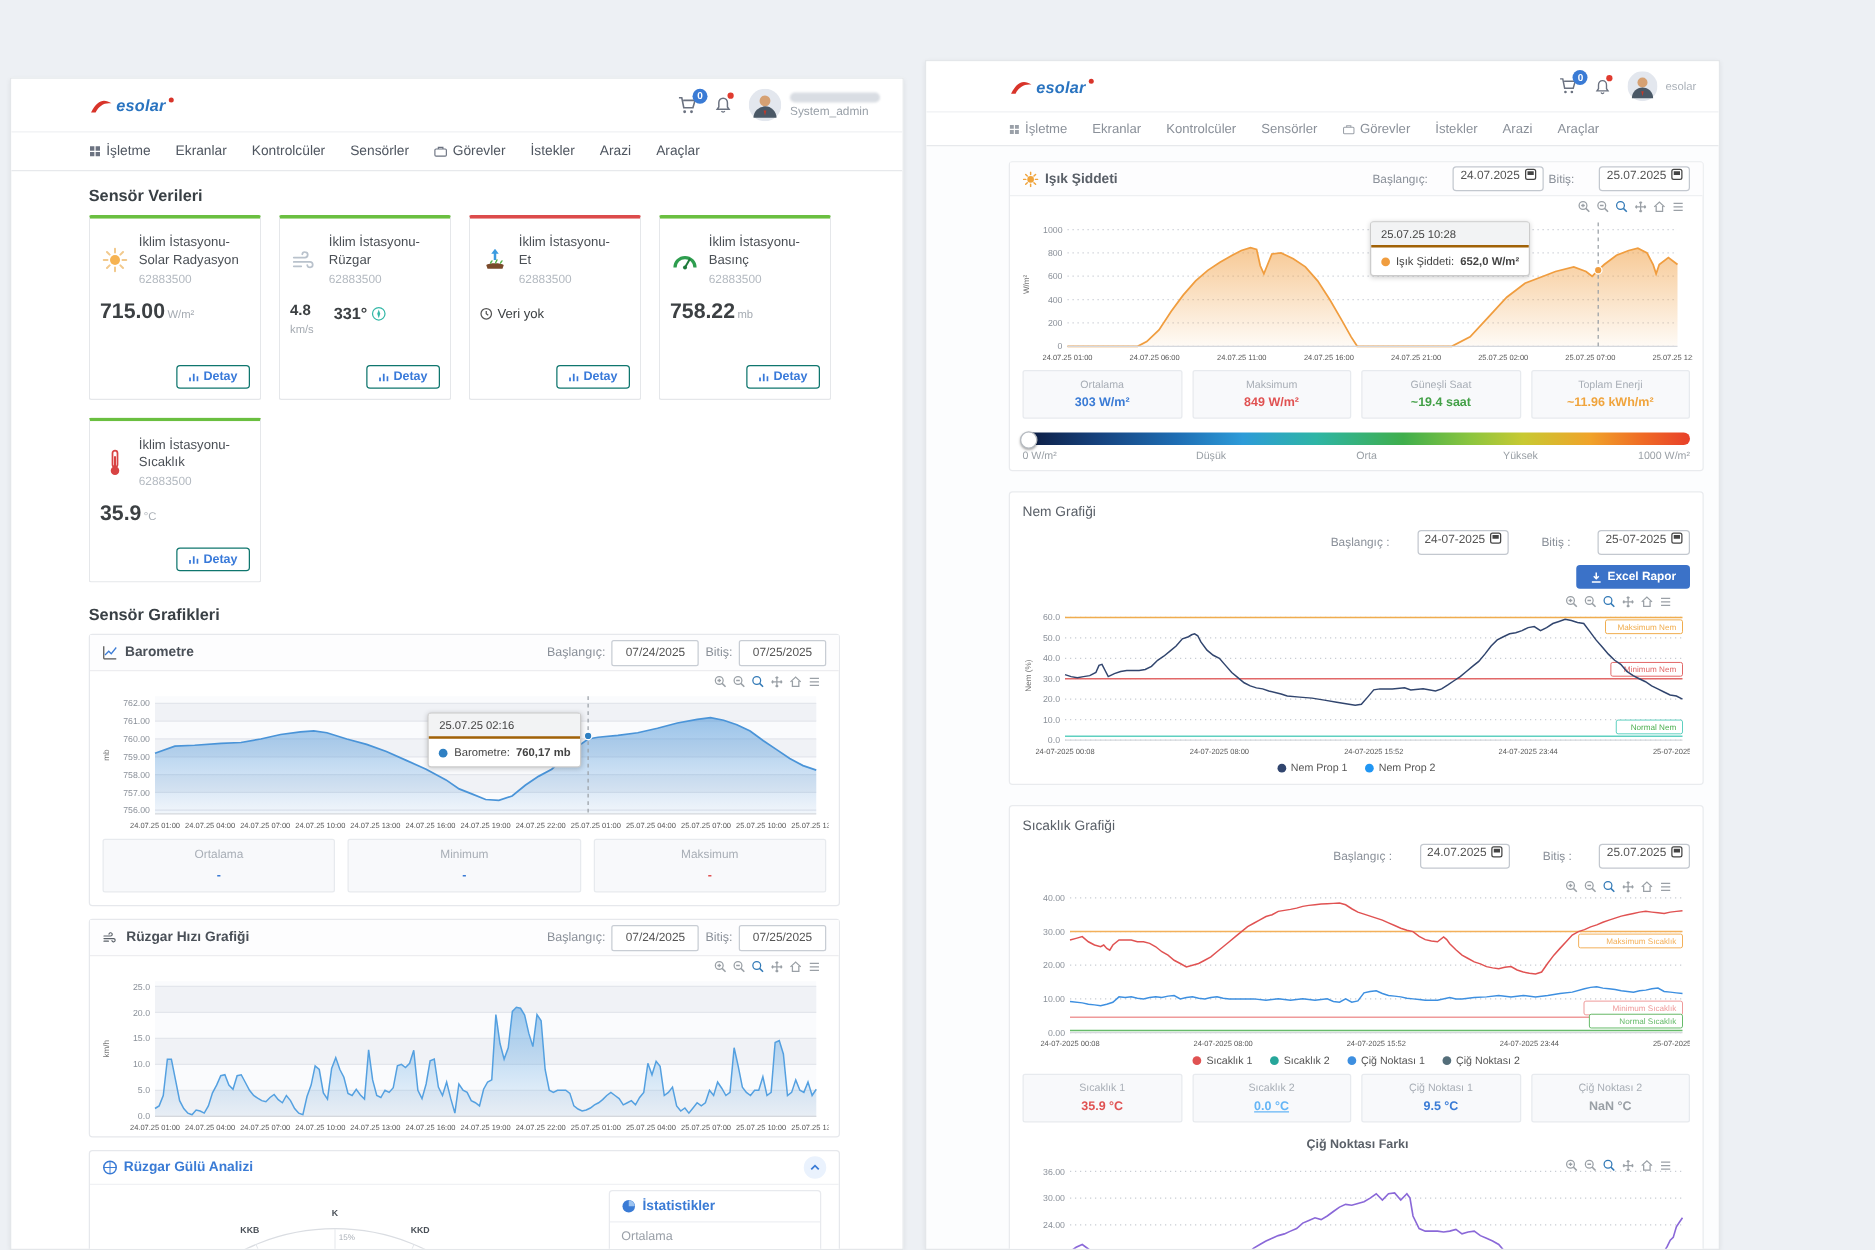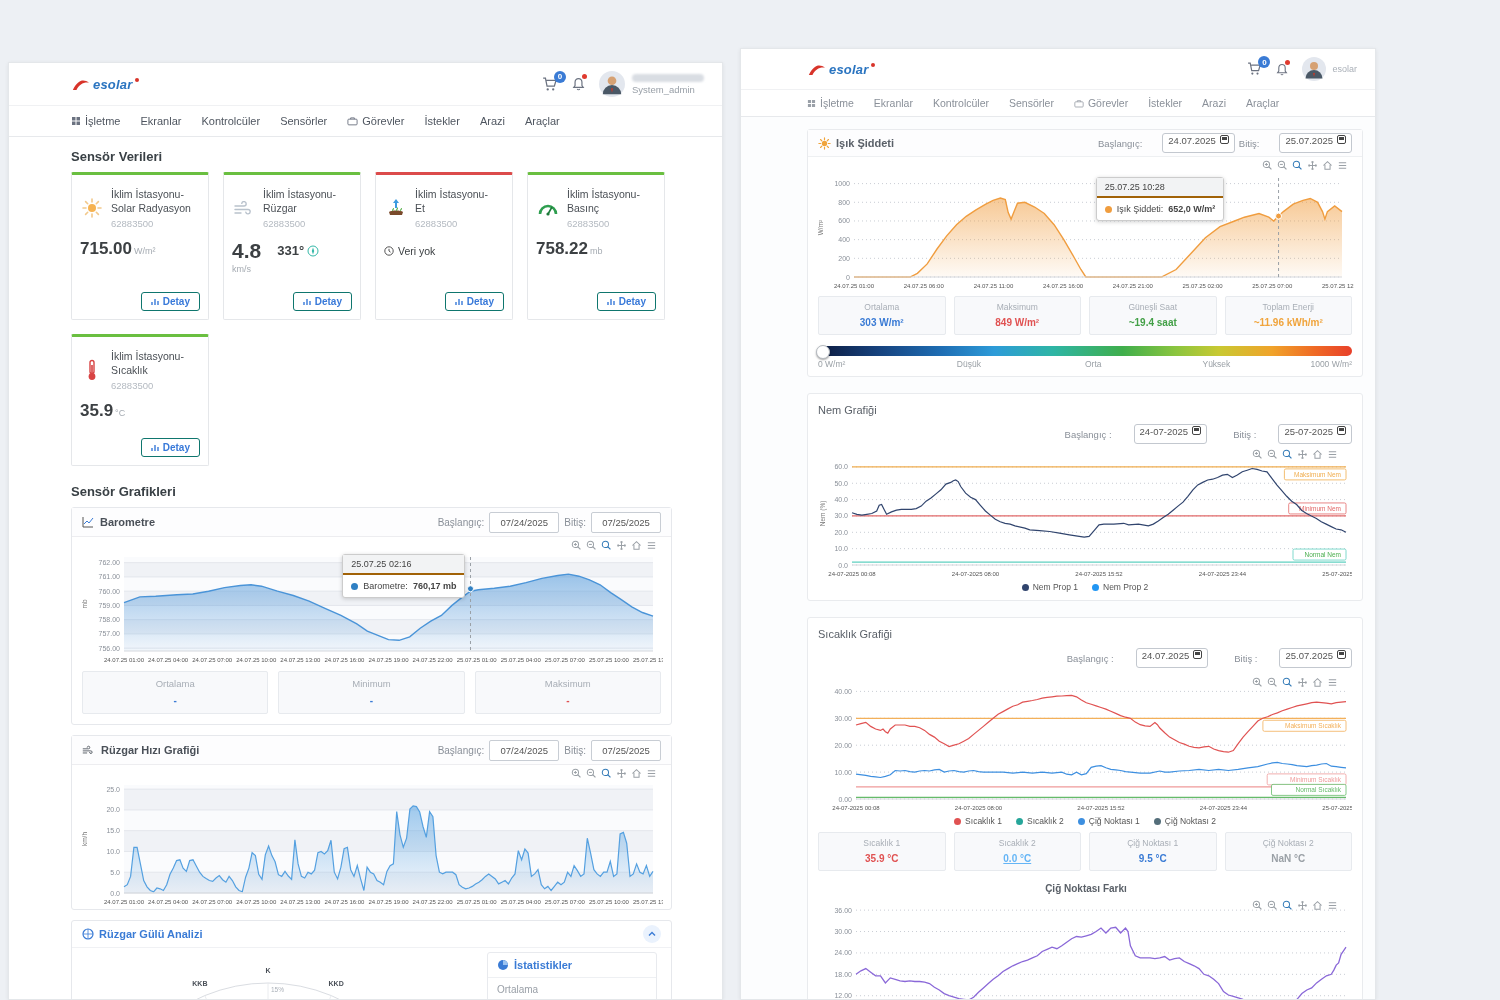--- a/index.html
+++ b/index.html
@@ -32,21 +32,21 @@
   .card.accent-red{border-top-color:#dc4b4b;}
   .card.short{min-height:132px;}
   .card-head{display:flex;align-items:center;gap:7px;}
   .card-icon{width:24px;flex:none;display:flex;justify-content:center;}
   .card-title{font-size:10.5px;color:#4a4f55;line-height:1.35;width:80px;}
   .card-sid{font-size:9.5px;color:#b4bac1;margin-top:3px;}
   .card-val-row{display:flex;align-items:baseline;gap:2px;margin-top:10px;}
   .card-val{font-size:17px;font-weight:bold;color:#3c4043;}
   .card-unit{font-size:9px;color:#a5abb2;}
   .dual{display:flex;gap:16px;margin-top:10px;align-items:flex-start;}
-  .vcol .card-val{font-size:21px;}
+  .vcol .card-val{font-size:12px;}
   .vcol .card-unit{display:block;margin-top:1px;}
   .v2{display:flex;align-items:center;gap:3px;margin-top:4px;}
   .v2 b{font-size:13px;color:#3c4043;}
   .noval{margin-top:16px;font-size:10.5px;color:#3c4043;display:flex;align-items:center;gap:4px;}
   .detay-btn{position:absolute;right:8px;bottom:8px;display:flex;align-items:center;gap:4px;border:1px solid #0f766e;color:#3879d9;background:#fff;font-size:10px;font-weight:bold;padding:3px 9px;border-radius:3px;cursor:pointer;}
   
   .panelL{border:1px solid #e6e8ec;border-radius:3px;background:#fff;margin-top:8px;}
   .panelL-head{display:flex;align-items:center;height:28px;padding:0 10px;border-bottom:1px solid #ededf0;background:#fdfdfe;font-size:11px;font-weight:bold;color:#4a5058;gap:6px;}
   .date-ctrls{margin-left:auto;display:flex;align-items:center;gap:5px;font-weight:normal;font-size:10px;color:#8a9099;}
   .date-input{width:64px;height:17px;border:1px solid #c8cdd4;border-radius:2px;font-size:9.5px;text-align:center;color:#555;font-family:inherit;background:#fff;}
@@ -60,21 +60,21 @@
   .stats{display:flex;gap:10px;padding:4px 10px 10px;}
   .stat{flex:1;border:1px solid #e7eaee;background:#f8f9fb;border-radius:2px;text-align:center;padding:6px 4px 7px;}
   .stat .lb{font-size:9.5px;color:#a8aeb6;}
   .stat .vl{font-size:10px;margin-top:6px;font-weight:bold;}
   .vblue{color:#3a7bd5;} .vred{color:#e05252;} .vgreen{color:#43a047;} .vorange{color:#f0a43c;} .vlblue{color:#64b5f6;text-decoration:underline;} .vgray{color:#9aa0a6;}
   
   .tooltip{position:absolute;background:#fff;border:1px solid #ccc;border-radius:3px;font-size:9px;box-shadow:0 1px 4px rgba(0,0,0,.18);z-index:5;min-width:118px;}
   .tt-head{background:#f2f3f4;padding:4px 8px;border-bottom:2px solid #a16207;color:#444;}
   .tt-body{padding:6px 8px;display:flex;align-items:center;gap:5px;color:#444;}
   .tt-dot{width:7px;height:7px;border-radius:50%;flex:none;}
-  #tt-barometre{left:45%;top:1px;}
+  #tt-barometre{left:45%;top:17px;}
   #tt-isik{left:52%;top:4px;}
   
   .rose-head{display:flex;align-items:center;height:26px;padding:0 10px;border-bottom:1px solid #f0f1f4;font-size:11px;font-weight:bold;color:#3a7bd5;gap:5px;}
   .collapse-btn{margin-left:auto;width:18px;height:18px;border-radius:50%;background:#eaf2fd;display:flex;align-items:center;justify-content:center;cursor:pointer;}
   .rose-body{display:flex;padding:4px 14px 0 6px;gap:10px;}
   .rose-chart{flex:1;height:96px;overflow:hidden;position:relative;}
   .rose-stats{width:168px;border:1px solid #e8eaee;border-radius:3px;background:#fff;align-self:flex-start;}
   .rose-stats-head{display:flex;align-items:center;gap:5px;font-size:11px;font-weight:bold;color:#3a7bd5;padding:6px 9px;border-bottom:1px solid #eef0f3;}
   .rs-item{padding:6px 9px 0;}
   .rs-lb{font-size:10px;color:#9aa0a8;}
@@ -838,20 +838,28 @@
             <span class="dval">24-07-2025</span>
             <span class="cal"></span>
           </span>
         <span style="width:14px;"></span>
         <span>Bitiş :</span>
         <span class="date-box">
             <span class="dval">25-07-2025</span>
             <span class="cal"></span>
           </span>
       </div>
+      <div class="excel-row">
+        <button class="excel-btn">
+            <svg width="10" height="10" viewBox="0 0 10 10">
+              <path d="M5 1v5M3 4l2 2 2-2M1.5 8.5h7" stroke="#fff" stroke-width="1.2" fill="none"></path>
+            </svg>
+            <span>Excel Rapor</span>
+          </button>
+      </div>
       <div class="chart-wrap">
         <div class="modebar" style="top:-8px;">
             <span class="mb-ic">
               <svg viewBox="0 0 12 12" width="11" height="11">
                 <circle cx="4.8" cy="4.8" r="3.4" fill="none" stroke="currentColor" stroke-width="1.1"></circle>
                 <path d="M7.3 7.3L10.3 10.3" stroke="currentColor" stroke-width="1.3" fill="none"></path>
                 <path d="M4.8 3.2v3.2M3.2 4.8h3.2" stroke="currentColor" stroke-width="1.1" fill="none"></path>
               </svg>
             </span>
             <span class="mb-ic">

